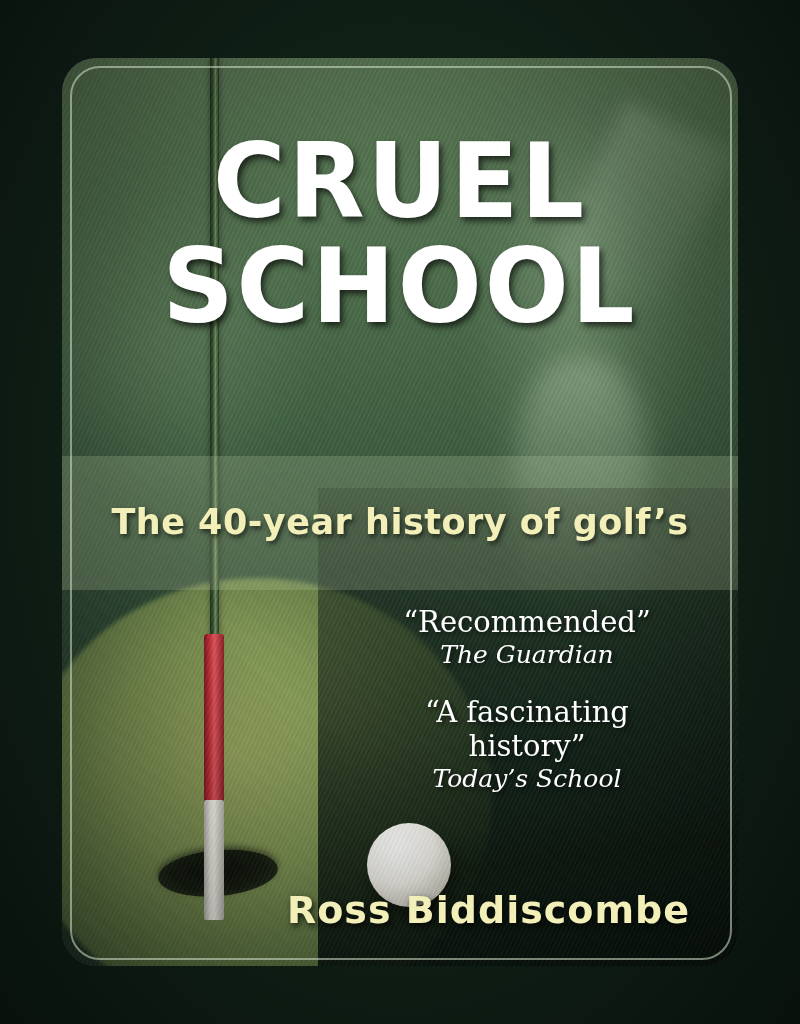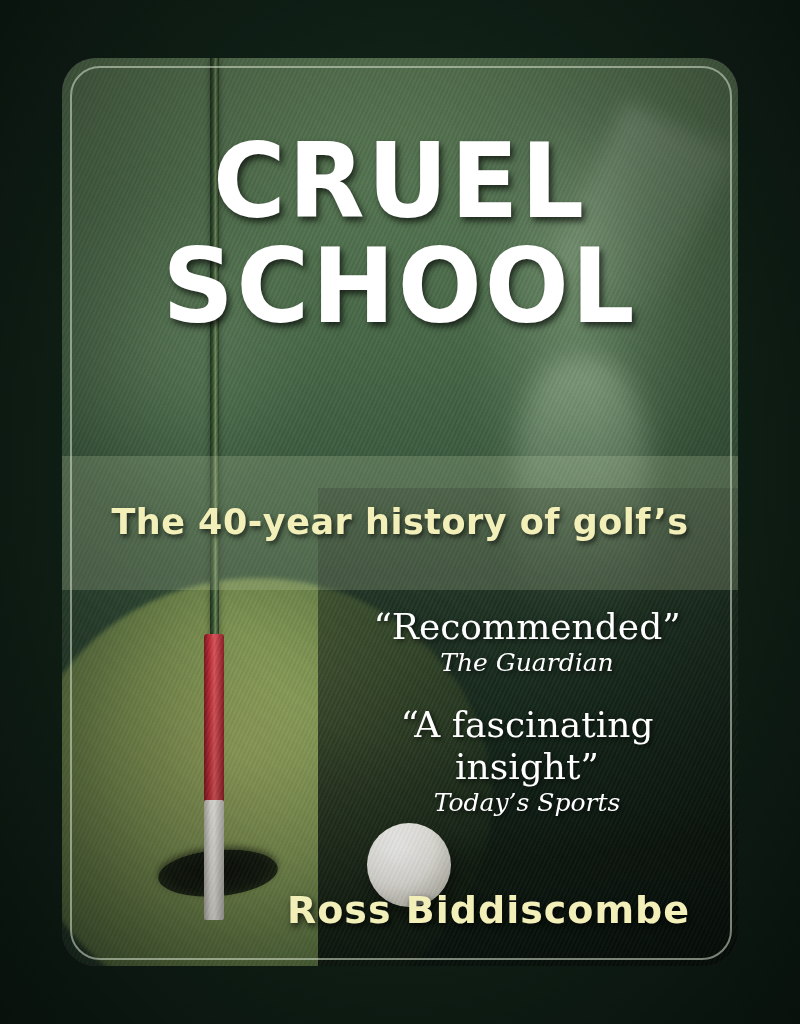--- a/index.html
+++ b/index.html
@@ -250,21 +250,21 @@
     position: absolute;
     right: 46px;
     top: 548px;
     width: 330px;
     text-align: center;
     z-index: 25;
   }
   .praise-item { margin-bottom: 26px; }
   .praise-quote {
     font-family: "DejaVu Serif", serif;
-    font-size: 36px;
+    font-size: 29px;
     color: #ffffff;
     text-shadow: 2px 2px 5px rgba(0,0,0,0.7);
     line-height: 1.15;
   }
   .praise-source {
     font-family: "DejaVu Serif", serif;
     font-style: italic;
     font-size: 25px;
     color: #ffffff;
     text-shadow: 2px 2px 5px rgba(0,0,0,0.7);
@@ -325,22 +325,22 @@
     <div class="subtitle-band">
       <div class="subtitle-line">The 40-year history of golf’s</div>
     </div>
 
     <div class="praise">
       <div class="praise-item">
         <div class="praise-quote">“Recommended”</div>
         <div class="praise-source">The Guardian</div>
       </div>
       <div class="praise-item">
-        <div class="praise-quote">“A fascinating insight”</div>
-        <div class="praise-source">Today’s Sports</div>
+        <div class="praise-quote">“A fascinating history”</div>
+        <div class="praise-source">Today’s School</div>
       </div>
     </div>
 
     <div class="author">Ross Biddiscombe</div>
 
   </div>
 
   <div class="panel-border"></div>
 
 </div>

